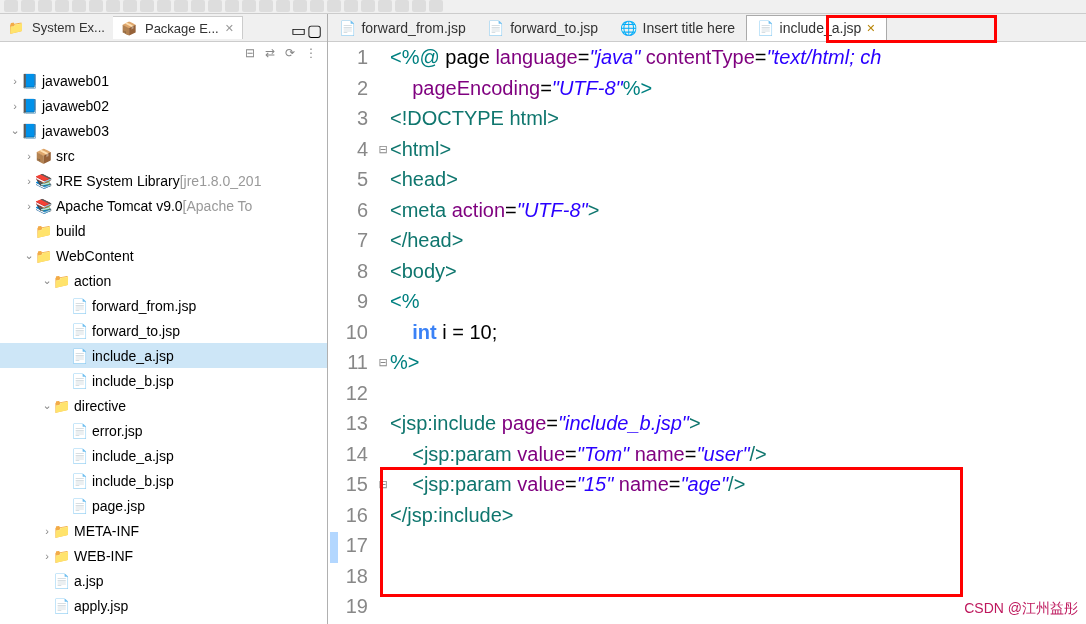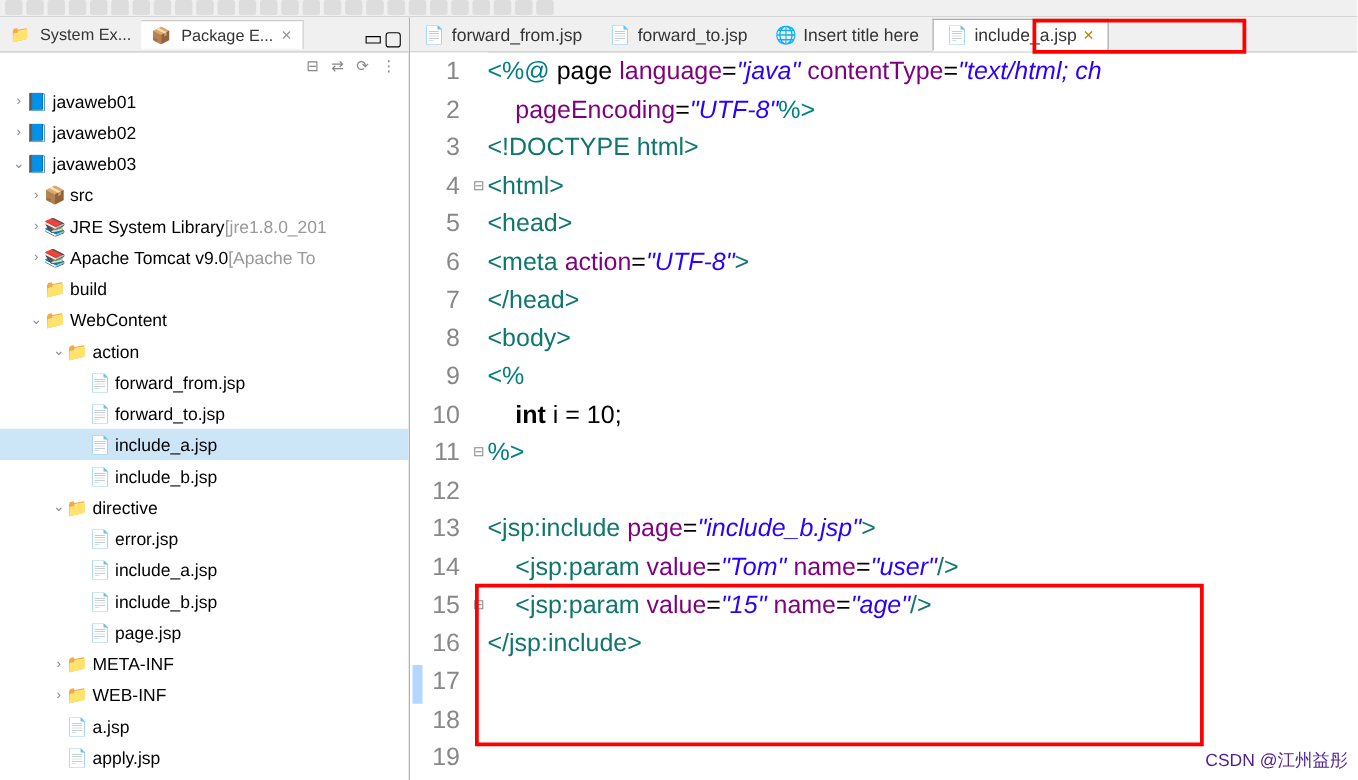--- a/index.html
+++ b/index.html
@@ -38,26 +38,26 @@
 .fold-col { width: 14px; background: #fff; color: #888; font-size: 11px; }
 .fold-col div { height: 30.5px; text-align: center; }
 .code { flex: 1; position: relative; }
 .code-line { height: 30.5px; white-space: pre; }
 .line-hl { background: #f7f9ff; position: absolute; left: 0; right: 0; height: 30.5px; z-index: -1; }
 .red-box { position: absolute; border: 3px solid #ff0000; left: 380px; top: 467px; width: 583px; height: 130px; pointer-events: none; z-index: 5; }
 .tab-red-box { position: absolute; border: 3px solid #ff0000; left: 826px; top: 15px; width: 171px; height: 28px; pointer-events: none; z-index: 5; }
 .sel-marker { position: absolute; left: 330px; top: 532px; width: 8px; height: 30.5px; background: #b3d7ff; }
 
 .sym { color: #008080; }
-.kw { color: #000000; font-weight: bold; }
+.kw { color: #3b82f6; font-weight: bold; }
 .attr { color: #7f007f; }
 .str { color: #2a00ff; font-style: italic; }
 .txt { color: #000; }
 .tag { color: #0f766e; }
-.watermark { position: absolute; right: 8px; bottom: 6px; color: #4c1d95; font-size: 14px; z-index: 10; }
+.watermark { position: absolute; right: 8px; bottom: 6px; color: #be185d; font-size: 14px; z-index: 10; }
 </style>
 </head>
 <body>
 
 <div class="toolbar-top">
   <span></span>
     <span></span>
     <span></span>
     <span></span>
     <span></span>

